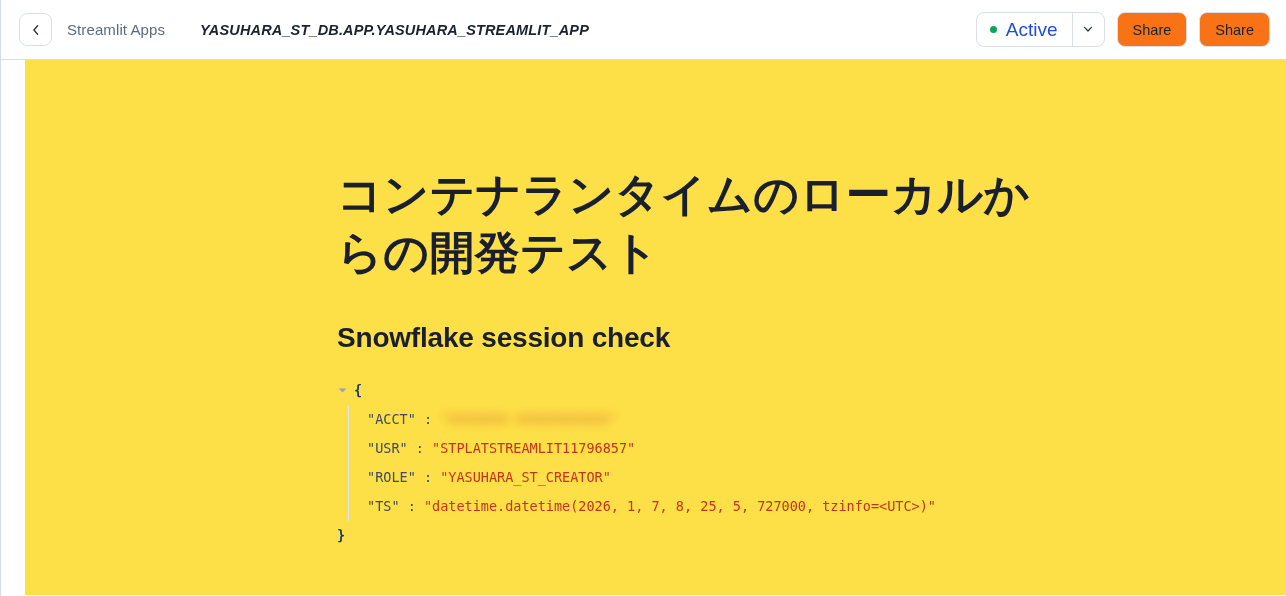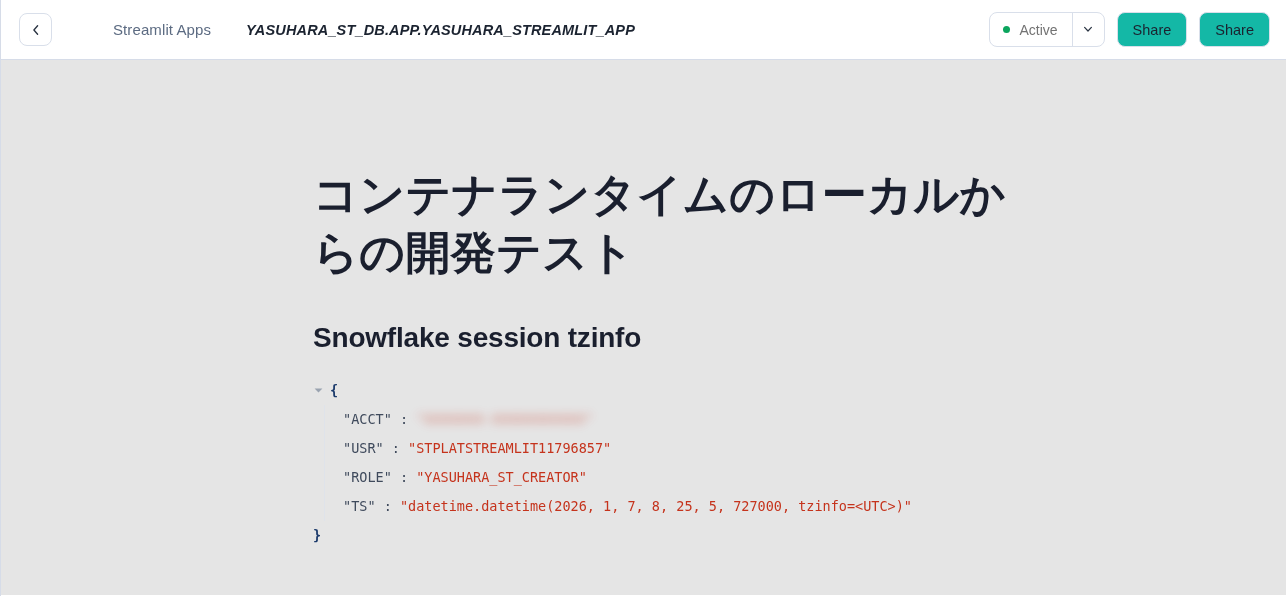--- a/index.html
+++ b/index.html
@@ -24,21 +24,20 @@
 
   
   #topbar {
     position: relative;
     height: 60px;
     background: #ffffff;
     border-bottom: 1px solid #d6dce8;
     display: flex;
     align-items: center;
     padding: 0 16px 0 18px;
-    gap: 46px;
   }
 
   #back-button {
     width: 33px;
     height: 33px;
     border: 1px solid #d9dfea;
     border-radius: 8px;
     background: #ffffff;
     display: flex;
     align-items: center;
@@ -97,54 +96,55 @@
     cursor: pointer;
   }
   #status-dot {
     width: 7px;
     height: 7px;
     border-radius: 50%;
     background: #0ba55d;
     flex: none;
   }
   #status-label {
-    font-size: 14px;
-    color: #737373;
+    font-size: 19px;
+    color: #1d4ed8;
     white-space: nowrap;
   }
   #status-caret {
     width: 32px;
     border-left: 1px solid #d9dfea;
     display: flex;
     align-items: center;
     justify-content: center;
     cursor: pointer;
   }
 
   .topbar-btn {
     height: 35px;
     padding: 0 15px;
     border: 1px solid #d9dfea;
     border-radius: 8px;
-    background: #14b8a6;
+    background: #f97316;
     font-family: "Liberation Sans", sans-serif;
     font-size: 14.5px;
     color: #1b2330;
     cursor: pointer;
     display: flex;
     align-items: center;
     white-space: nowrap;
   }
 
   
   #content {
     position: relative;
     height: 535px;
-    background: #e5e5e5;
+    background: #fde047;
     overflow: hidden;
+    margin-left: 24px;
   }
 
   #content-inner {
     padding-left: 312px;
     padding-top: 106px;
   }
 
   #page-title {
     font-size: 45px;
     line-height: 1.28;
@@ -282,21 +282,21 @@
 
       <button class="topbar-btn">Share</button>
     </div>
   </div>
 
   <div id="content">
     <div id="content-inner">
 
       <h1 id="page-title">コンテナランタイムのローカルからの開発テスト</h1>
 
-      <h2 id="section-heading">Snowflake session tzinfo</h2>
+      <h2 id="section-heading">Snowflake session check</h2>
 
       <div id="json-viewer">
 
         <div id="json-open-row">
           <span id="json-toggle-icon">
             <svg width="11" height="11" viewBox="0 0 11 11" fill="none">
               <path d="M1.6 3.6 L5.5 7.6 L9.4 3.6 Z" fill="#9aa3b0"></path>
             </svg>
           </span>
           <span class="json-brace">{</span>

